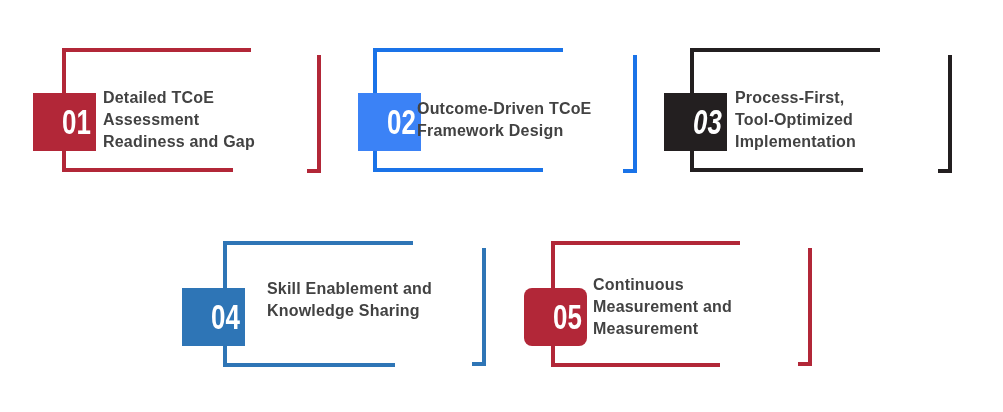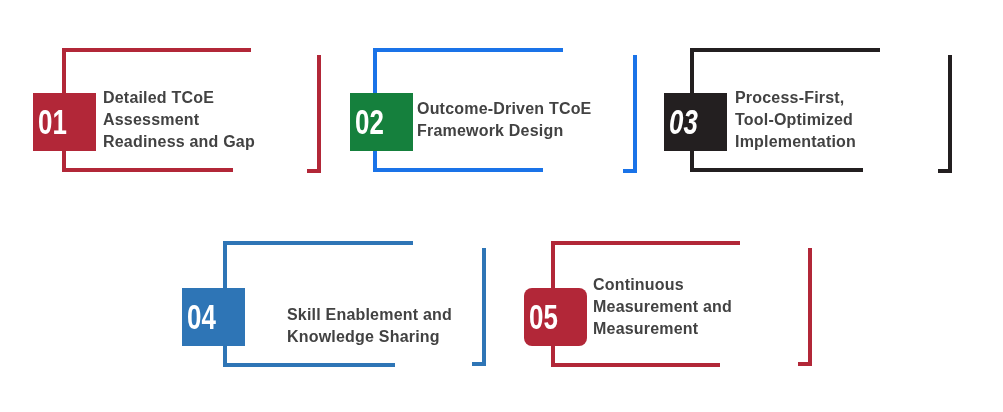--- a/index.html
+++ b/index.html
@@ -11,21 +11,21 @@
     font-family: "Liberation Sans", sans-serif;
     overflow: hidden;
   }
   .line { position: absolute; }
   .numbox {
     position: absolute;
     width: 63px;
     height: 58px;
     display: flex;
     align-items: center;
-    justify-content: flex-start;
+    justify-content: flex-end;
     color: #ffffff;
   }
   .numbox span {
     display: inline-block;
     font-size: 35px;
     font-weight: bold;
     transform: scaleX(0.74);
     letter-spacing: 0px;
   }
   .title {
@@ -61,21 +61,21 @@
   .st3-rf   { left: 938px; top: 169px; width: 14px;  height: 4px; }
   .st3-box  { left: 664px; top: 93px; }
   .st3-text { left: 735px; top: 87px; }
   
   .st4-top  { left: 223px; top: 241px; width: 190px; height: 4px; }
   .st4-left { left: 223px; top: 241px; width: 4px;   height: 126px; }
   .st4-bot  { left: 223px; top: 363px; width: 172px; height: 4px; }
   .st4-rv   { left: 482px; top: 248px; width: 4px;   height: 118px; }
   .st4-rf   { left: 472px; top: 362px; width: 14px;  height: 4px; }
   .st4-box  { left: 182px; top: 288px; }
-  .st4-text { left: 267px; top: 304px; margin-left: 20px; }
+  .st4-text { left: 267px; top: 278px; }
   
   .st5-top  { left: 551px; top: 241px; width: 189px; height: 4px; }
   .st5-left { left: 551px; top: 241px; width: 4px;   height: 126px; }
   .st5-bot  { left: 551px; top: 363px; width: 169px; height: 4px; }
   .st5-rv   { left: 808px; top: 248px; width: 4px;   height: 118px; }
   .st5-rf   { left: 798px; top: 362px; width: 14px;  height: 4px; }
   .st5-box  { left: 524px; top: 288px; border-radius: 8px; }
   .st5-text { left: 593px; top: 274px; }
 </style>
 </head>
@@ -98,21 +98,21 @@
       <div>Readiness and Gap</div>
     </div>
   </div>
 
   <div>
     <div class="line st2-top" style="background: rgb(26, 115, 232);"></div>
     <div class="line st2-left" style="background: rgb(26, 115, 232);"></div>
     <div class="line st2-bot" style="background: rgb(26, 115, 232);"></div>
     <div class="line st2-rv" style="background: rgb(26, 115, 232);"></div>
     <div class="line st2-rf" style="background: rgb(26, 115, 232);"></div>
-    <div class="numbox st2-box" style="background: #15803d;">
+    <div class="numbox st2-box" style="background: #3b82f6; margin-left: 8px;">
       <span>02</span>
     </div>
     <div class="title st2-text">
       <div>Outcome-Driven TCoE</div>
       <div>Framework Design</div>
     </div>
   </div>
 
   <div>
     <div class="line st3-top" style="background: rgb(35, 31, 32);"></div>

